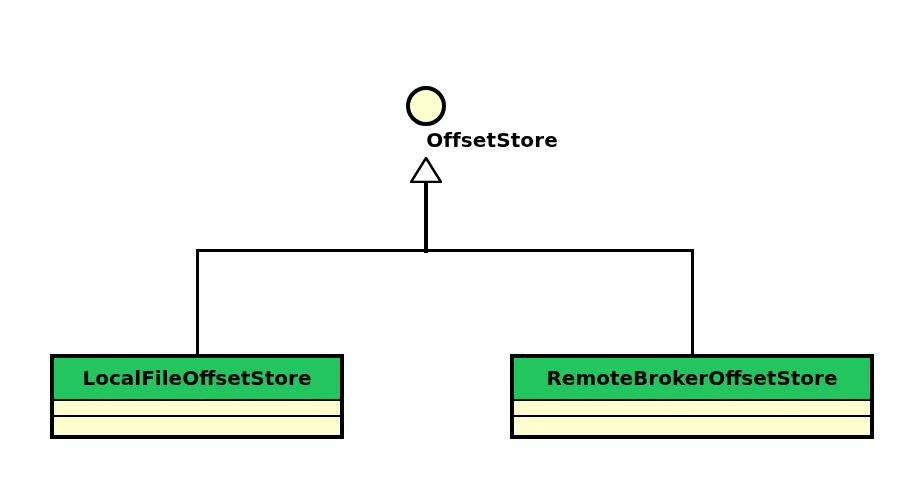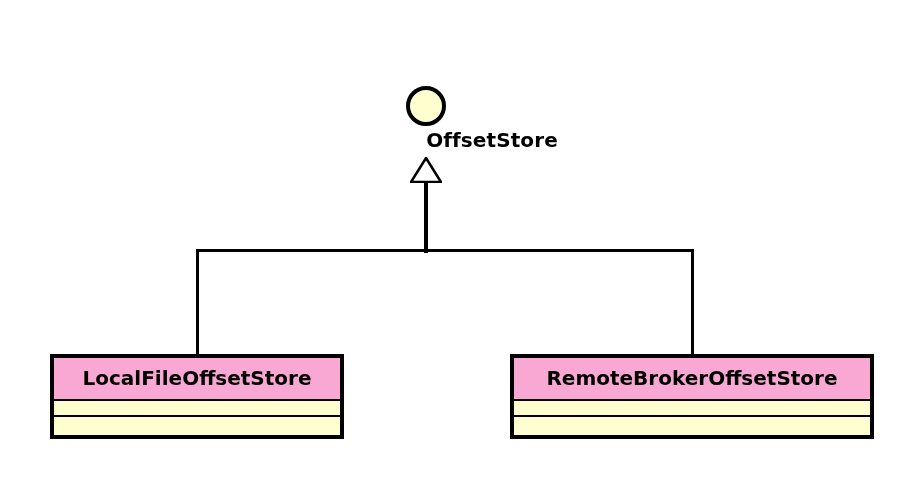--- a/index.html
+++ b/index.html
@@ -74,21 +74,21 @@
     height: 107px;
     background: #000000;
   }
   .bus-drop.left  { left: 196px; }
   .bus-drop.right { left: 691px; }
 
   
   .uml-class {
     position: absolute;
     box-sizing: border-box;
-    background: #f9a8d4;
+    background: #22c55e;
     border: 4px solid #000000;
     top: 354px;
     height: 85px;
   }
   .uml-class.left-class  { left: 50px;  width: 294px; }
   .uml-class.right-class { left: 510px; width: 364px; }
 
   .class-name {
     height: 41px;
     line-height: 41px;

